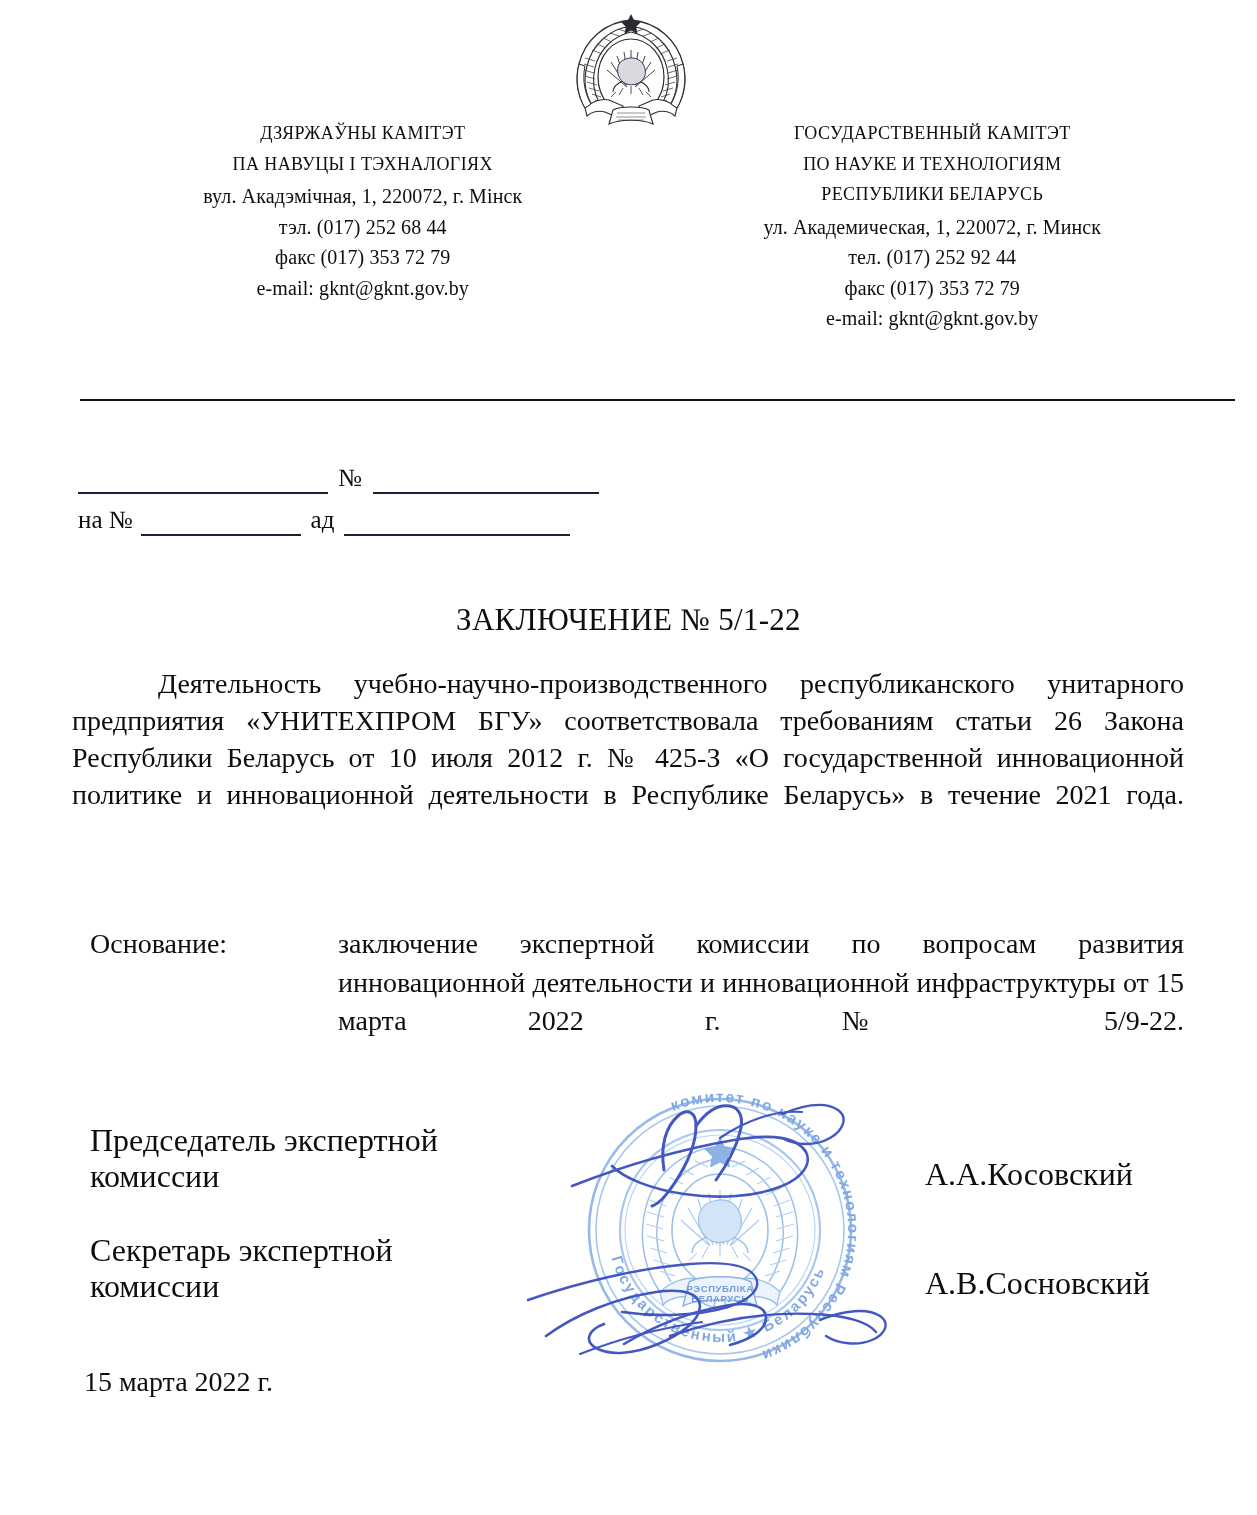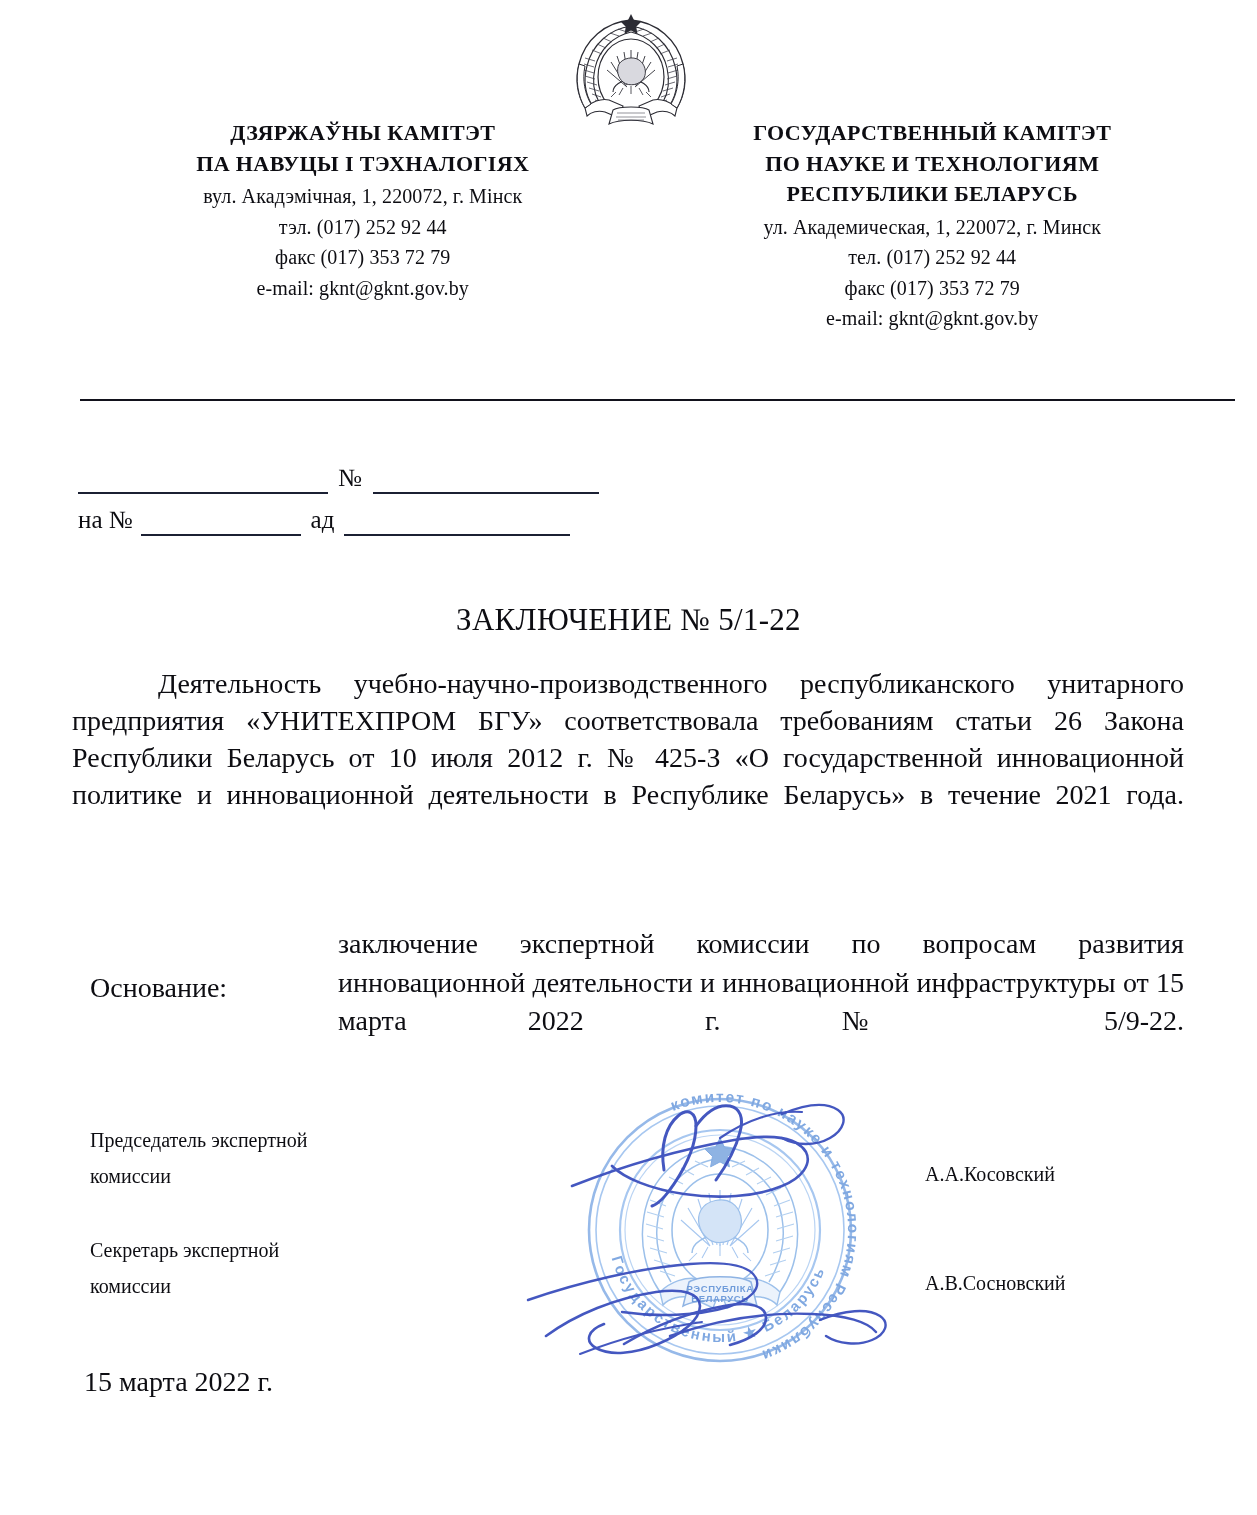--- a/index.html
+++ b/index.html
@@ -40,22 +40,22 @@
     justify-content: space-between;
     align-items: flex-start;
   }
   .lh-col {
     width: 570px;
     text-align: center;
   }
   .lh-col.left  { margin-left: 78px; }
   .lh-col.right { margin-right: 40px; }
   .lh-title {
-    font-weight: bold;
-    font-size: 22px;
+    font-weight: normal;
+    font-size: 18px;
     line-height: 30.5px;
     letter-spacing: 0.4px;
   }
   .lh-sub {
     font-size: 20px;
     line-height: 30.5px;
     letter-spacing: 0.1px;
   }
   .lh-sub.first { margin-top: 2px; }
 
@@ -135,37 +135,36 @@
     width: 1094px;
     display: flex;
     align-items: flex-start;
     font-size: 28px;
     line-height: 38.5px;
   }
   .osn-label {
     width: 248px;
     flex: none;
     white-space: pre;
-    margin-top: 44px;
   }
   .osn-text {
     flex: 1;
     text-align: justify;
     text-justify: inter-word;
   }
   .osn-text::after {
     content: "";
     display: inline-block;
     width: 100%;
   }
 
   
   .sig {
     position: absolute;
-    font-size: 20px;
+    font-size: 32px;
     line-height: 36px;
   }
   .sig-role {
     left: 90px;
     width: 460px;
   }
   .sig-role-1 { top: 1122px; }
   .sig-role-2 { top: 1232px; }
   .sig-name {
     left: 925px;
@@ -249,21 +248,21 @@
         </g>
       </g>
     </svg>
   </div>
 
   <div class="letterhead">
     <div class="lh-col left">
       <div class="lh-title">ДЗЯРЖАЎНЫ КАМІТЭТ</div>
       <div class="lh-title">ПА НАВУЦЫ І ТЭХНАЛОГІЯХ</div>
       <div class="lh-sub first">вул. Акадэмічная, 1, 220072, г. Мінск</div>
-      <div class="lh-sub">тэл. (017) 252 92 44</div>
+      <div class="lh-sub">тэл. (017) 252 68 44</div>
       <div class="lh-sub">факс (017) 353 72 79</div>
       <div class="lh-sub">e-mail: gknt@gknt.gov.by</div>
     </div>
     <div class="lh-col right">
       <div class="lh-title">ГОСУДАРСТВЕННЫЙ КАМІТЭТ</div>
       <div class="lh-title">ПО НАУКЕ И  ТЕХНОЛОГИЯМ</div>
       <div class="lh-title">РЕСПУБЛИКИ  БЕЛАРУСЬ</div>
       <div class="lh-sub first">ул. Академическая, 1, 220072, г. Минск</div>
       <div class="lh-sub">тел. (017) 252 92 44</div>
       <div class="lh-sub">факс (017) 353 72 79</div>

